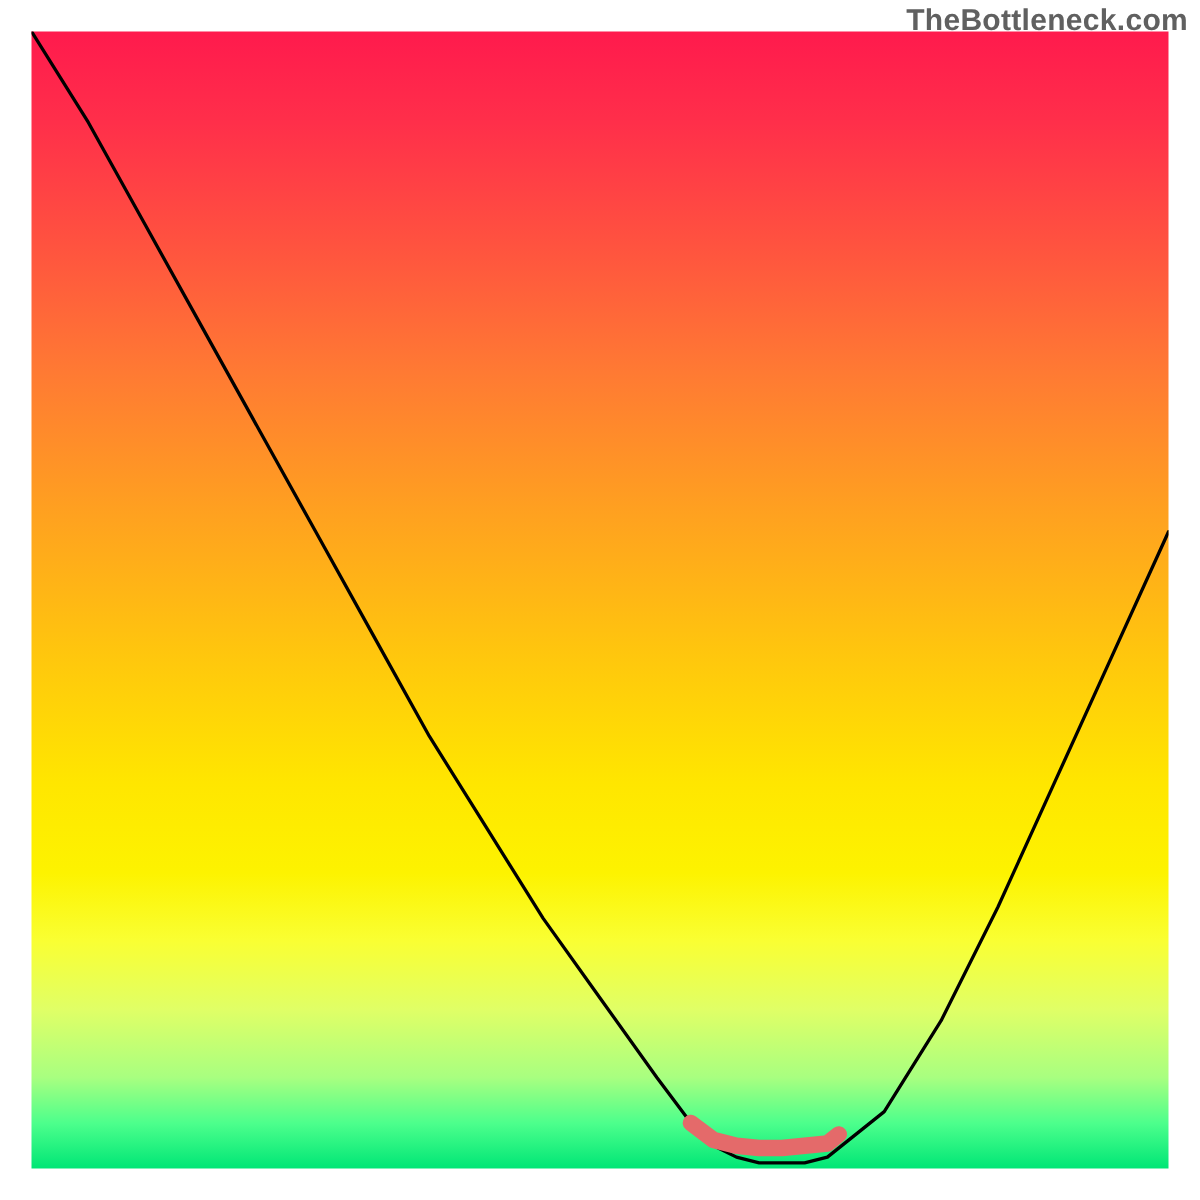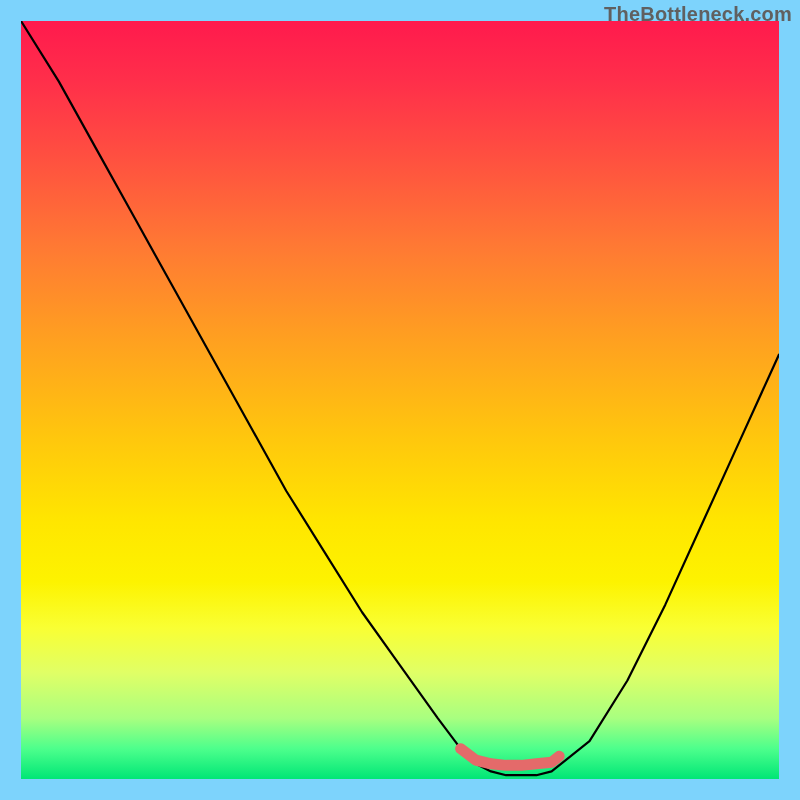--- a/index.html
+++ b/index.html
@@ -1,17 +1,17 @@
 <!DOCTYPE html>
 <html><head>
 <meta charset="utf-8">
 <style>
   * { margin: 0; padding: 0; box-sizing: border-box; }
   html, body { width: 800px; height: 800px; overflow: hidden; background: #000; }
-  .stage { position: relative; width: 800px; height: 800px; background: #7dd3fc; }
+  .stage { position: relative; width: 800px; height: 800px; background: #ffffff; }
   .plot {
     position: absolute;
     left: 21px; top: 21px;
     width: 758px; height: 758px;
     background: linear-gradient(to bottom,
       #ff1a4d 0%,
       #ff2f4a 8%,
       #ff5040 18%,
       #ff7a33 30%,
       #ffa020 42%,

